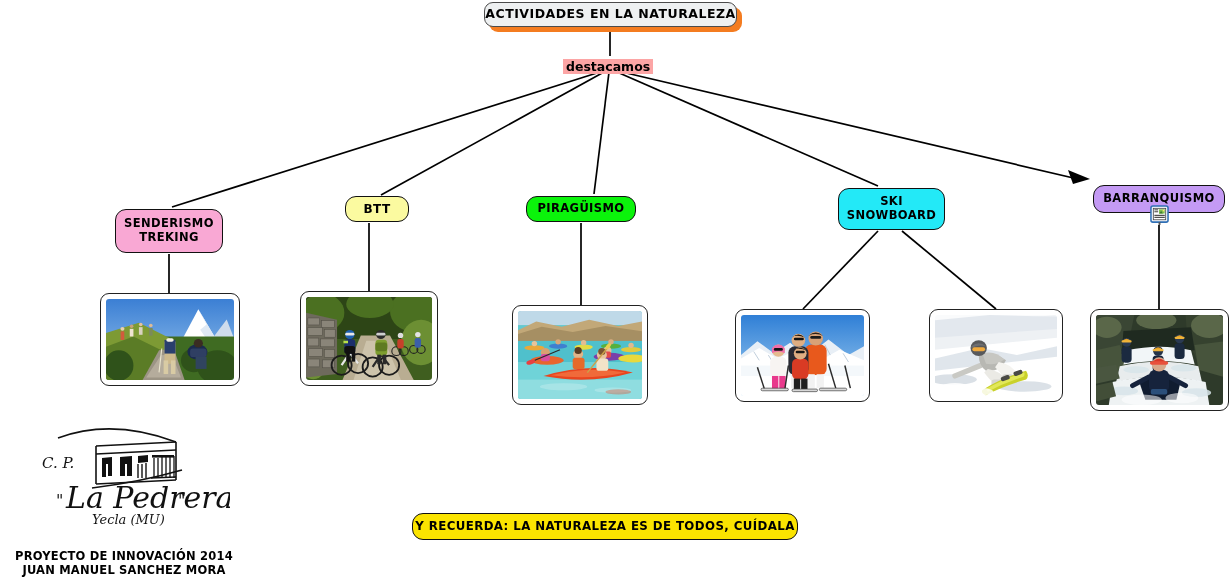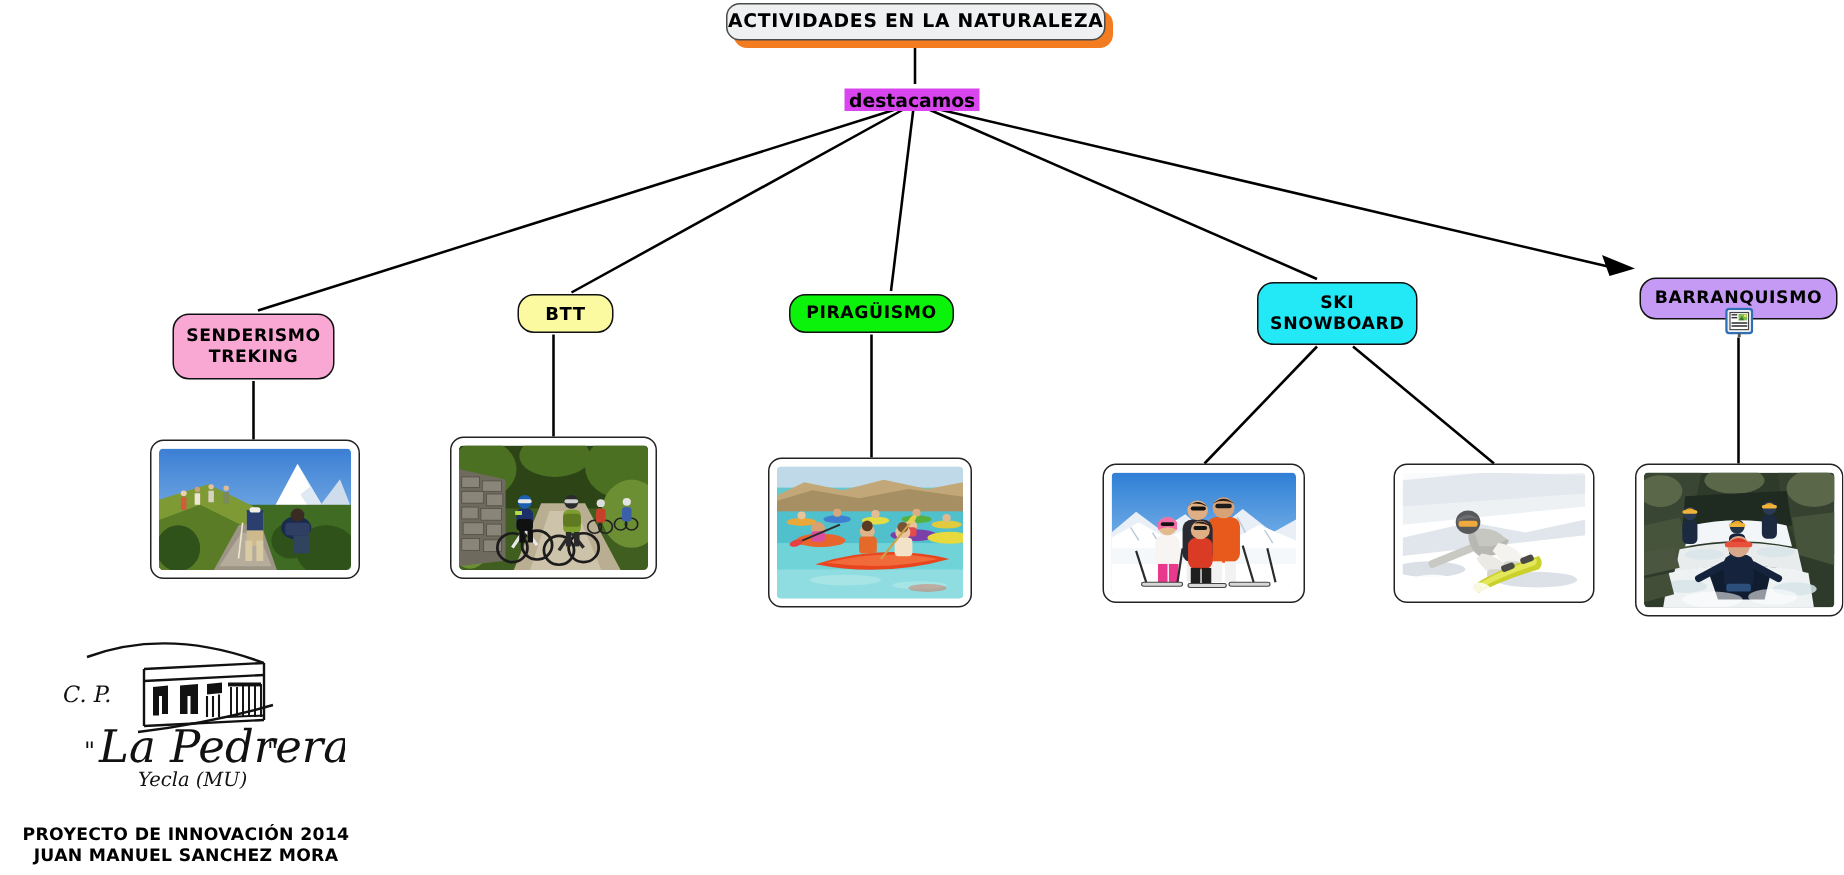--- a/index.html
+++ b/index.html
@@ -48,21 +48,21 @@
   #n-btt{left:345px;top:196px;width:64px;height:26px;background:#fbfaa0;font-size:12px;}
   #n-piraguismo{left:526px;top:196px;width:110px;height:26px;background:#0bf30b;font-size:11.5px;}
   #n-ski{left:838px;top:188px;width:107px;height:42px;background:#23e9f7;font-size:11.5px;}
   #n-barranquismo{left:1093px;top:185px;width:132px;height:28px;background:#c49af4;font-size:11.5px;}
   #n-recuerda{left:412px;top:513px;width:386px;height:27px;background:#fbe400;font-size:11.8px;}
 
   
   #lbl-destacamos{
     position:absolute;left:563px;top:59px;
     font-size:12.5px;font-weight:bold;color:#000;
-    background:#d946ef;padding:0 3px;z-index:6;
+    background:#fca5a5;padding:0 3px;z-index:6;
     font-family:"DejaVu Sans", sans-serif;
   }
 
   
   .photo{
     position:absolute;
     box-sizing:border-box;
     background:#fff;
     border:1.5px solid #222;
     border-radius:9px;
@@ -526,20 +526,23 @@
           <rect x="60" y="84" width="18" height="6" rx="2" fill="#2b4f7a"></rect>
         </g>
         <g fill="#ffffff" opacity="0.55">
           <ellipse cx="50" cy="96" rx="22" ry="6"></ellipse>
           <ellipse cx="94" cy="94" rx="18" ry="6"></ellipse>
         </g>
       </svg>
     </div>
   </div>
 
+  <div class="node" id="n-recuerda" style="background: rgb(251, 228, 0);">
+    <span class="lbl">Y RECUERDA: LA NATURALEZA ES DE TODOS, CUÍDALA</span>
+  </div>
 
   <svg id="logo" viewBox="0 0 200 120">
     <g fill="none" stroke="#111" stroke-width="1.6">
 
       <path d="M28 28 Q82 8 146 32"></path>
       <path d="M66 36 L146 32"></path>
 
       <path d="M66 36 L66 74"></path>
       <path d="M66 74 L146 70"></path>
       <path d="M146 32 L146 70"></path>

